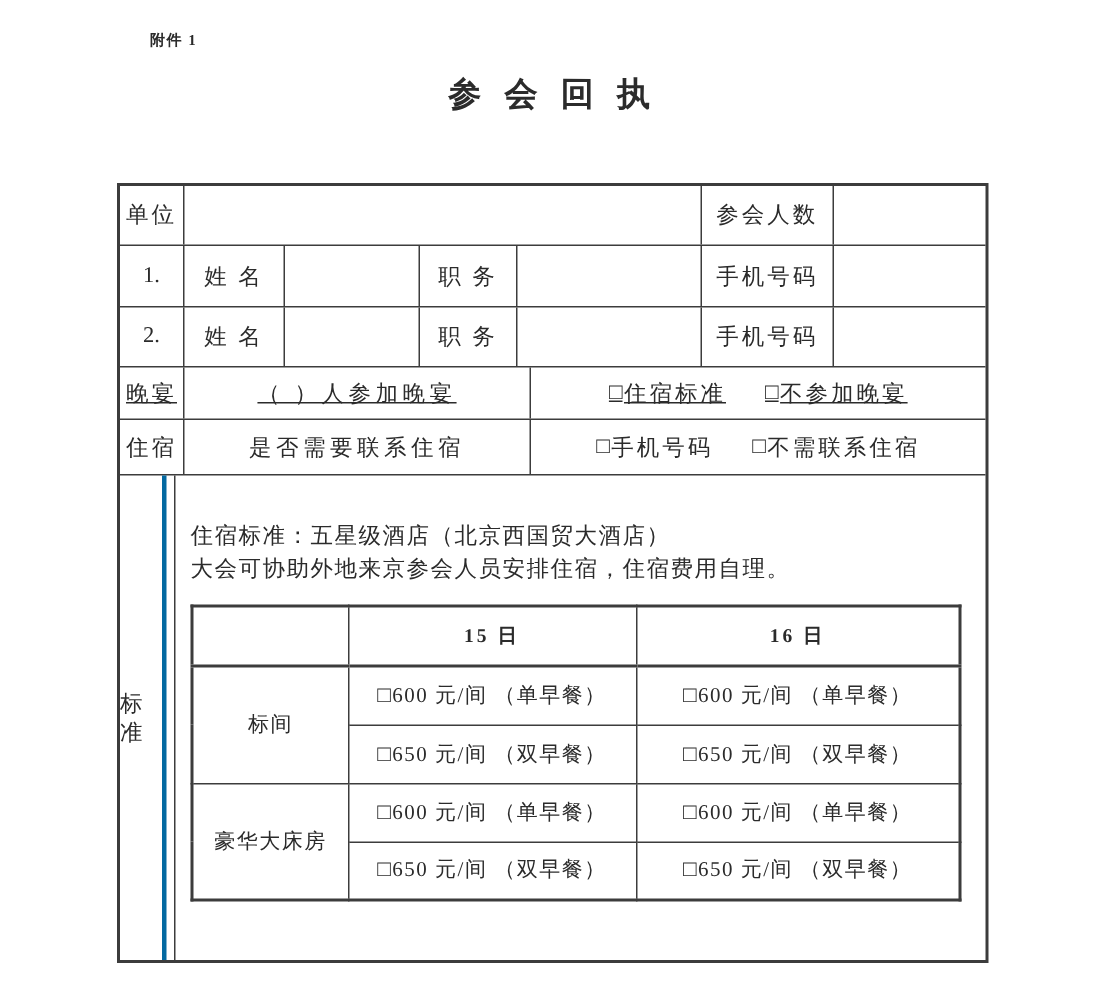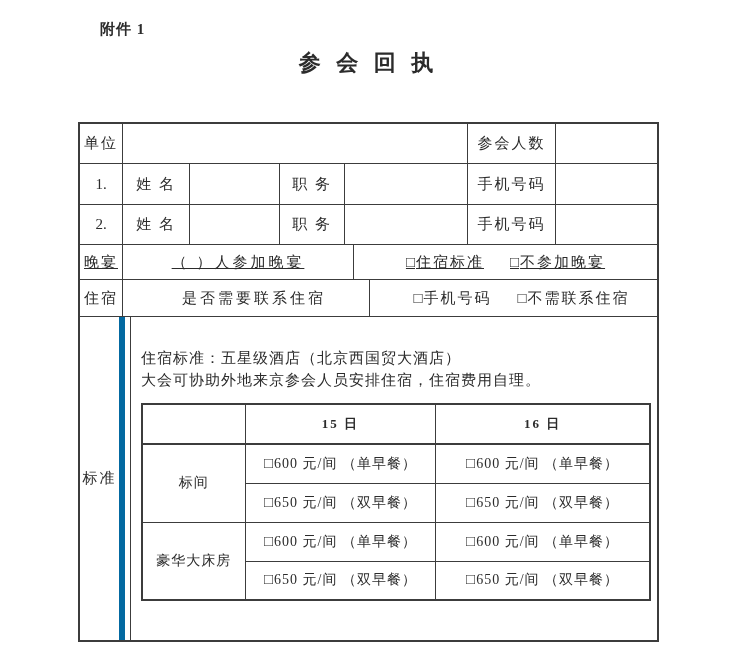--- a/index.html
+++ b/index.html
@@ -1,43 +1,43 @@
 <!DOCTYPE html>
 <html><head>
 <meta charset="utf-8">
 <style>
   * { margin:0; padding:0; box-sizing:border-box; }
   html,body { width:734px; height:666px; background:#ffffff; overflow:hidden; }
   body { font-family:"Liberation Serif", serif; color:#2b2b2b; position:relative; }
 
-  .attachment { position:absolute; left:100px; top:20px; font-size:15px; font-weight:bold; letter-spacing:1px; }
+  .attachment { position:absolute; left:100px; top:20px; font-size:10px; font-weight:bold; letter-spacing:1px; }
   .doc-title { position:absolute; left:78px; top:48px; width:581px; text-align:center;
                font-size:22px; font-weight:bold; letter-spacing:5px; }
 
   .form-table { position:absolute; left:78px; top:122px; width:581px; height:520px;
                 border:2px solid #3c3c3c; display:flex; flex-direction:column; font-size:15px; }
   .row { display:flex; border-bottom:1px solid #3c3c3c; }
   .row:last-child { border-bottom:none; }
   .cell { border-right:1px solid #3c3c3c; display:flex; align-items:center; justify-content:center; }
   .cell:last-child { border-right:none; }
   .flex1 { flex:1; }
   .ls2 { letter-spacing:2px; }
   .ls3 { letter-spacing:3px; }
 
   .r1 { height:40px; } .r2 { height:41px; } .r3 { height:40px; }
-  .r4 { height:35px;text-decoration:underline; } .r5 { height:37px;gap:16px; } .r6 { flex:1; border-bottom:none; }
+  .r4 { height:35px;text-decoration:underline; } .r5 { height:37px; } .r6 { flex:1; border-bottom:none; }
 
   .w43 { width:43px; } .w67 { width:67px; } .w90 { width:90px; } .w65 { width:65px; }
   .w123 { width:123px; } .w88 { width:88px; } .w345 { width:345px; } .w231 { width:231px; }
 
   .opts { display:flex; justify-content:center; align-items:center; gap:26px; }
   .opt { display:inline-flex; align-items:center; letter-spacing:2px; }
   .box { font-size:15px; margin-right:1px; letter-spacing:0; }
 
-  .std-label { width:45px; border-right:6px solid #0369a1; display:flex; align-items:center; justify-content:center; }
+  .std-label { width:31px; border-right:3px solid #0369a1; display:flex; align-items:center; justify-content:center; }
   .std-content { flex:1; margin-left:5px; border-left:1px solid #3c3c3c; padding:16px 6px 0 10px; }
   .para { letter-spacing:1px; line-height:22px; }
   .para2 { margin-top:14px; }
 
   table.hotel { border-collapse:collapse; border:2px solid #3c3c3c; margin-top:12px; table-layout:fixed; }
   table.hotel td { border:1px solid #3c3c3c; text-align:center; vertical-align:middle;
                    font-size:14px; height:39px; letter-spacing:1px; }
   table.hotel tr.hdr td { height:40px; font-size:13px; font-weight:bold; border-bottom:2px solid #3c3c3c; letter-spacing:2px; }
   td.roomcol { width:104px; letter-spacing:2px; }
   td.d15 { width:192px; } td.d16 { width:216px; }

